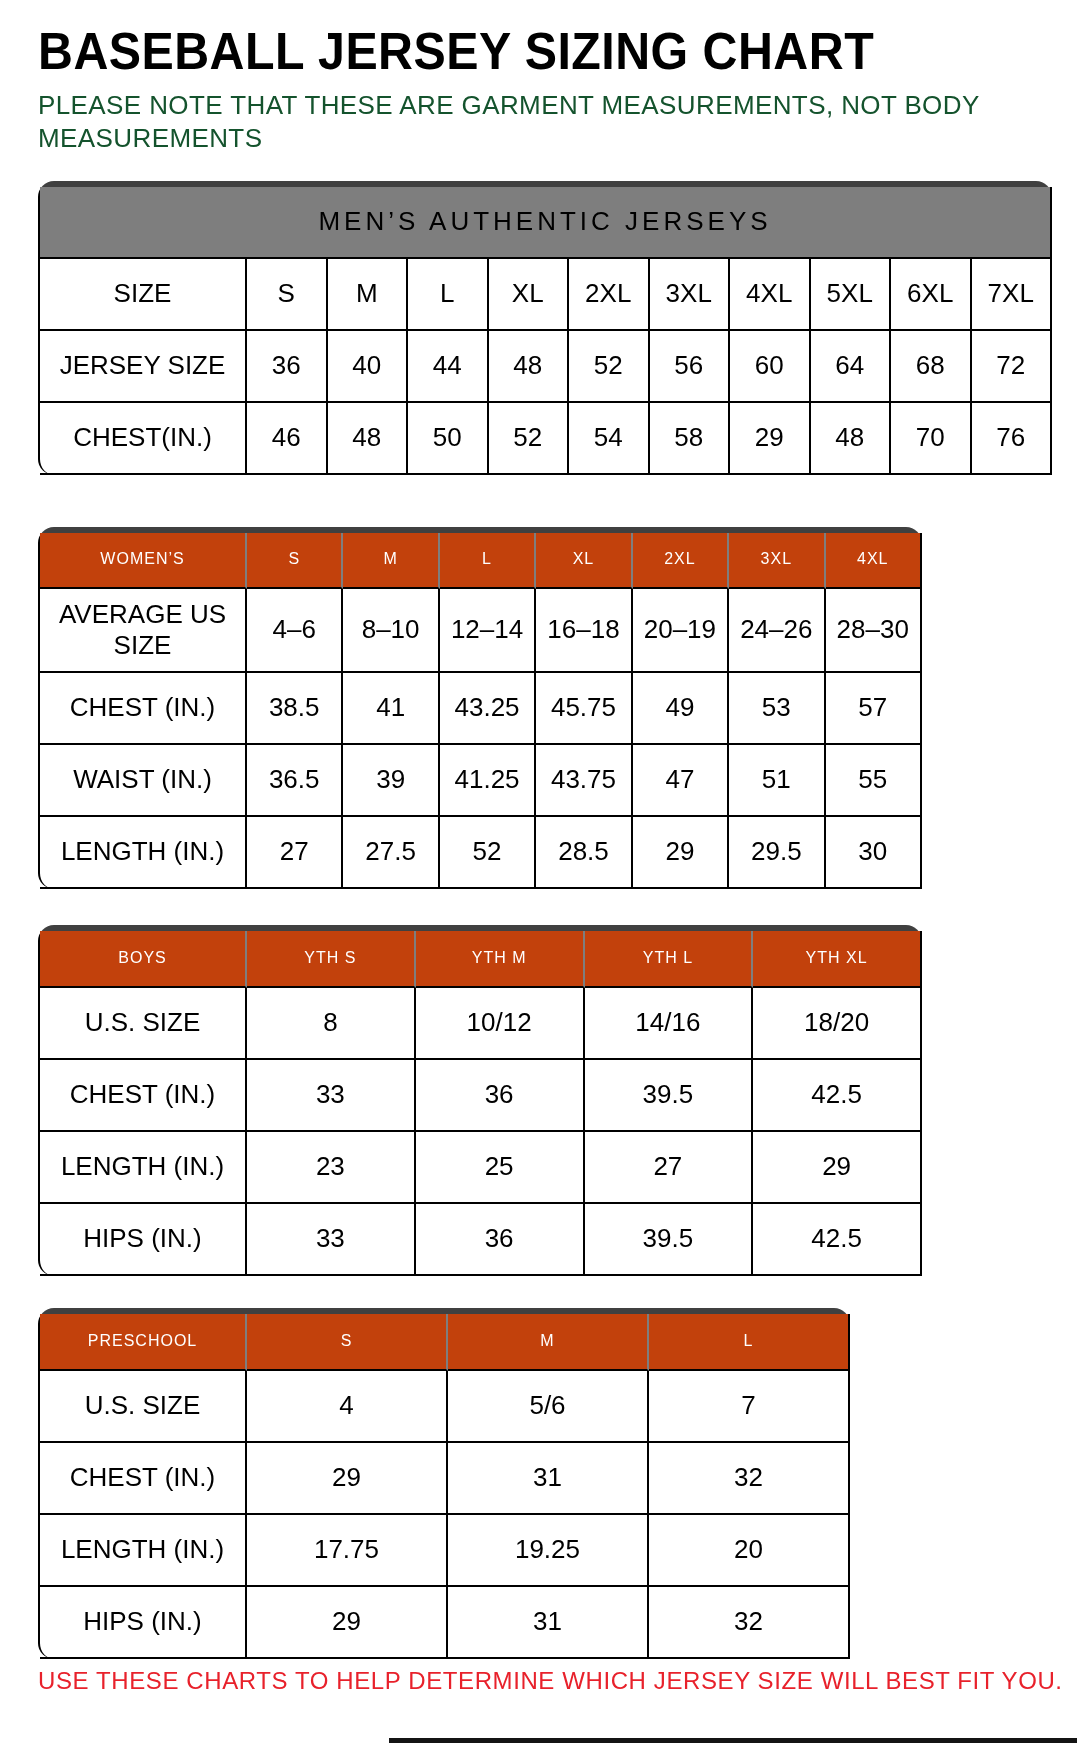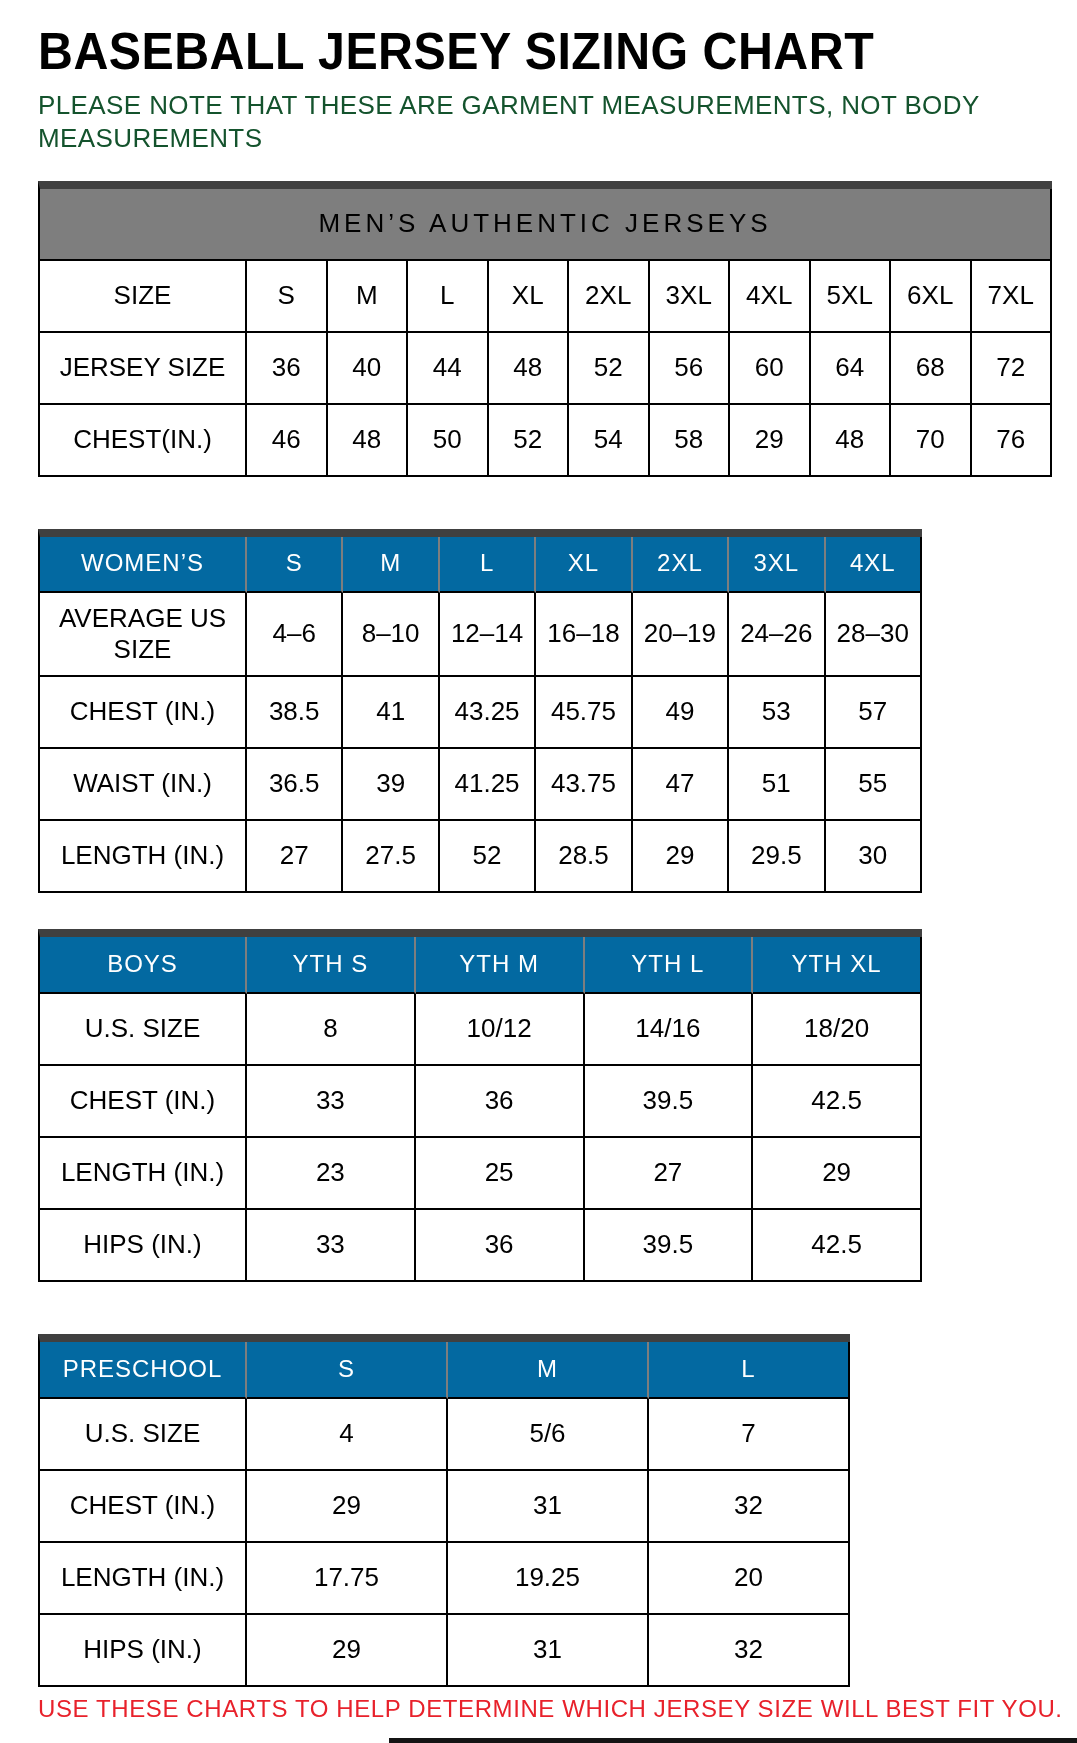--- a/index.html
+++ b/index.html
@@ -13,42 +13,42 @@
     margin:0 0 10px; color:#000;
     font-size:52px; font-weight:800; line-height:1.05; white-space:nowrap;
     transform:scaleX(0.93); transform-origin:left center; letter-spacing:0.5px;
   }
   .note {
     margin:0 0 26px; max-width:1005px;
     font-size:26px; line-height:1.27; color:#14532d; letter-spacing:0.4px;
   }
   table.size-table {
     border-collapse:separate; border-spacing:0; table-layout:fixed;
-    border-top:8px solid #404040; border-left:2px solid #000;
+    border-top:6px solid #404040; border-left:2px solid #000;border-radius:16px;
   }
   .size-table td, .size-table th {
     border-right:2px solid #000; border-bottom:2px solid #000;
     text-align:center; vertical-align:middle;
     font-size:26px; font-weight:400; color:#000;
     padding:2px 6px; height:72px; line-height:1.18;
   }
   col.label-col { width:207px; }
   .banner-cell {
     background:#7e7e7e; color:#fff; height:70px;
     font-size:30px; letter-spacing:4px;
   }
   .head-row th {
-    background:#0369a1; color:#fff; height:56px;
-    font-size:24px; letter-spacing:1px;
+    background:#c2410c; color:#fff; height:56px;
+    font-size:16px; letter-spacing:1px;
     border-right-color:#7e7e7e;
   }
   .head-row th:last-child { border-right-color:#000; }
   .t-mens      { width:1014px; margin-bottom:52px; }
   .t-womens    { width:884px;  margin-bottom:36px; }
-  .t-boys      { width:884px;  margin-bottom:52px; }
+  .t-boys      { width:884px;  margin-bottom:32px; }
   .t-preschool { width:812px; }
   .t-boys .head-row th, .t-preschool .head-row th { height:57px; }
   .t-womens tbody tr:nth-child(2) td { height:84px; }
   .footer {
     margin:8px 0 0; font-size:24px; color:#e8212b; letter-spacing:0.6px;
   }
   .bottom-line {
     position:absolute; left:389px; bottom:0; width:688px; height:5px; background:#141414;
   }
 </style>

